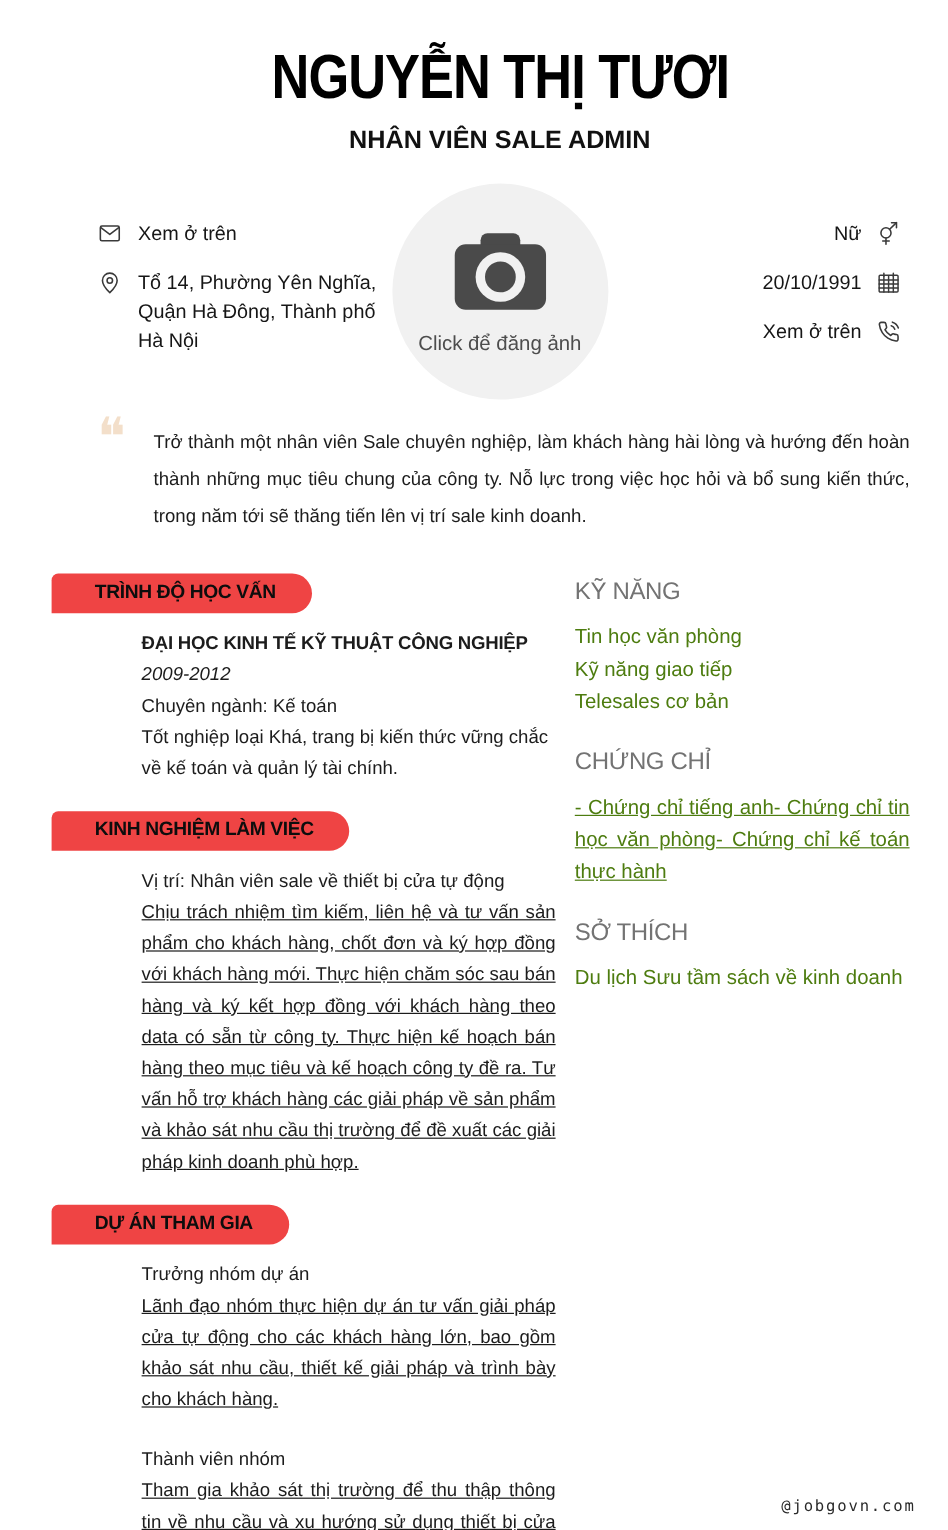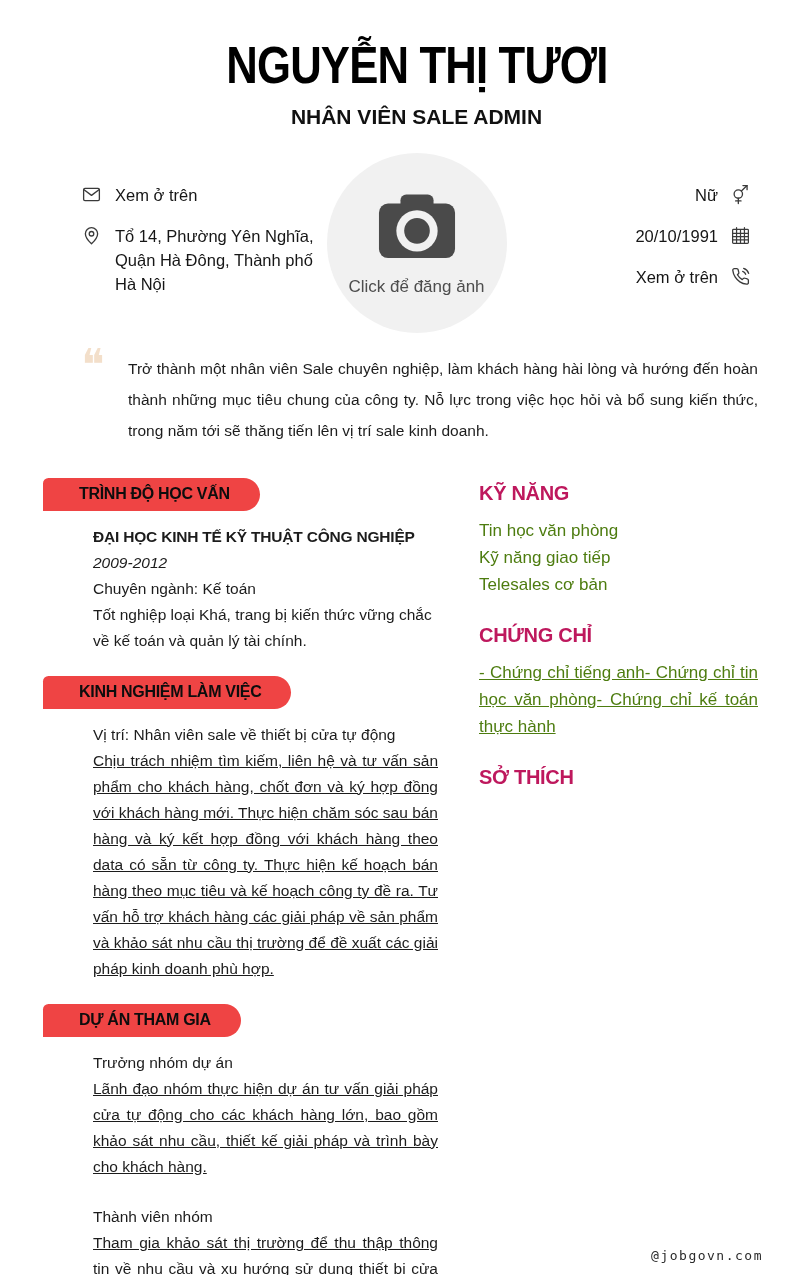--- a/index.html
+++ b/index.html
@@ -96,32 +96,32 @@
     display: inline-block;
     background: #ef4444;
     border-radius: 6px 18px 18px 0;
     padding: 7px 30px 8px 36px;
     font-size: 16px;
     font-weight: bold;
     color: #0d0d0d;
     letter-spacing: -0.3px;
     white-space: nowrap;
   }
-  .sec-body { padding: 13px 5px 0 50px; width: 400px; }
+  .sec-body { padding: 13px 5px 0 50px; width: 400px; margin-left: 25px; }
   .sec-body p, .sec-body div { font-size: 15.5px; line-height: 26px; color: #1c1c1c; }
   .just { text-align: justify; text-decoration: underline; }
   .edu-school { font-weight: bold; font-size: 15px; letter-spacing: -0.2px; }
   .edu-years { font-style: italic; }
   .sec-gap { margin-top: 22px; }
   .proj-item + .proj-item { margin-top: 24px; }
 
   .rhead {
     font-size: 20px;
-    font-weight: bold;
-    color: #be185d;
+    font-weight: normal;
+    color: #737373;
     letter-spacing: -0.3px;
     margin-bottom: 12px;
   }
   .rblock { margin-bottom: 26px; }
   .rblock .line { font-size: 17px; line-height: 27px; color: #4d7c0f; }
 
   
   .watermark {
     position: absolute;
     right: 27px; bottom: 12px;
@@ -264,20 +264,21 @@
         <div class="line">Telesales cơ bản</div>
       </div>
 
       <div class="rblock">
         <div class="rhead">CHỨNG CHỈ</div>
         <div class="line just">- Chứng chỉ tiếng anh-  Chứng chỉ tin học văn phòng- Chứng chỉ kế toán thực hành</div>
       </div>
 
       <div class="rblock">
         <div class="rhead">SỞ THÍCH</div>
+        <div class="line">Du lịch Sưu tầm sách về kinh doanh</div>
       </div>
 
     </div>
   </div>
 
   <div class="watermark">@jobgovn.com</div>
 
 </div>
 
 </body></html>

